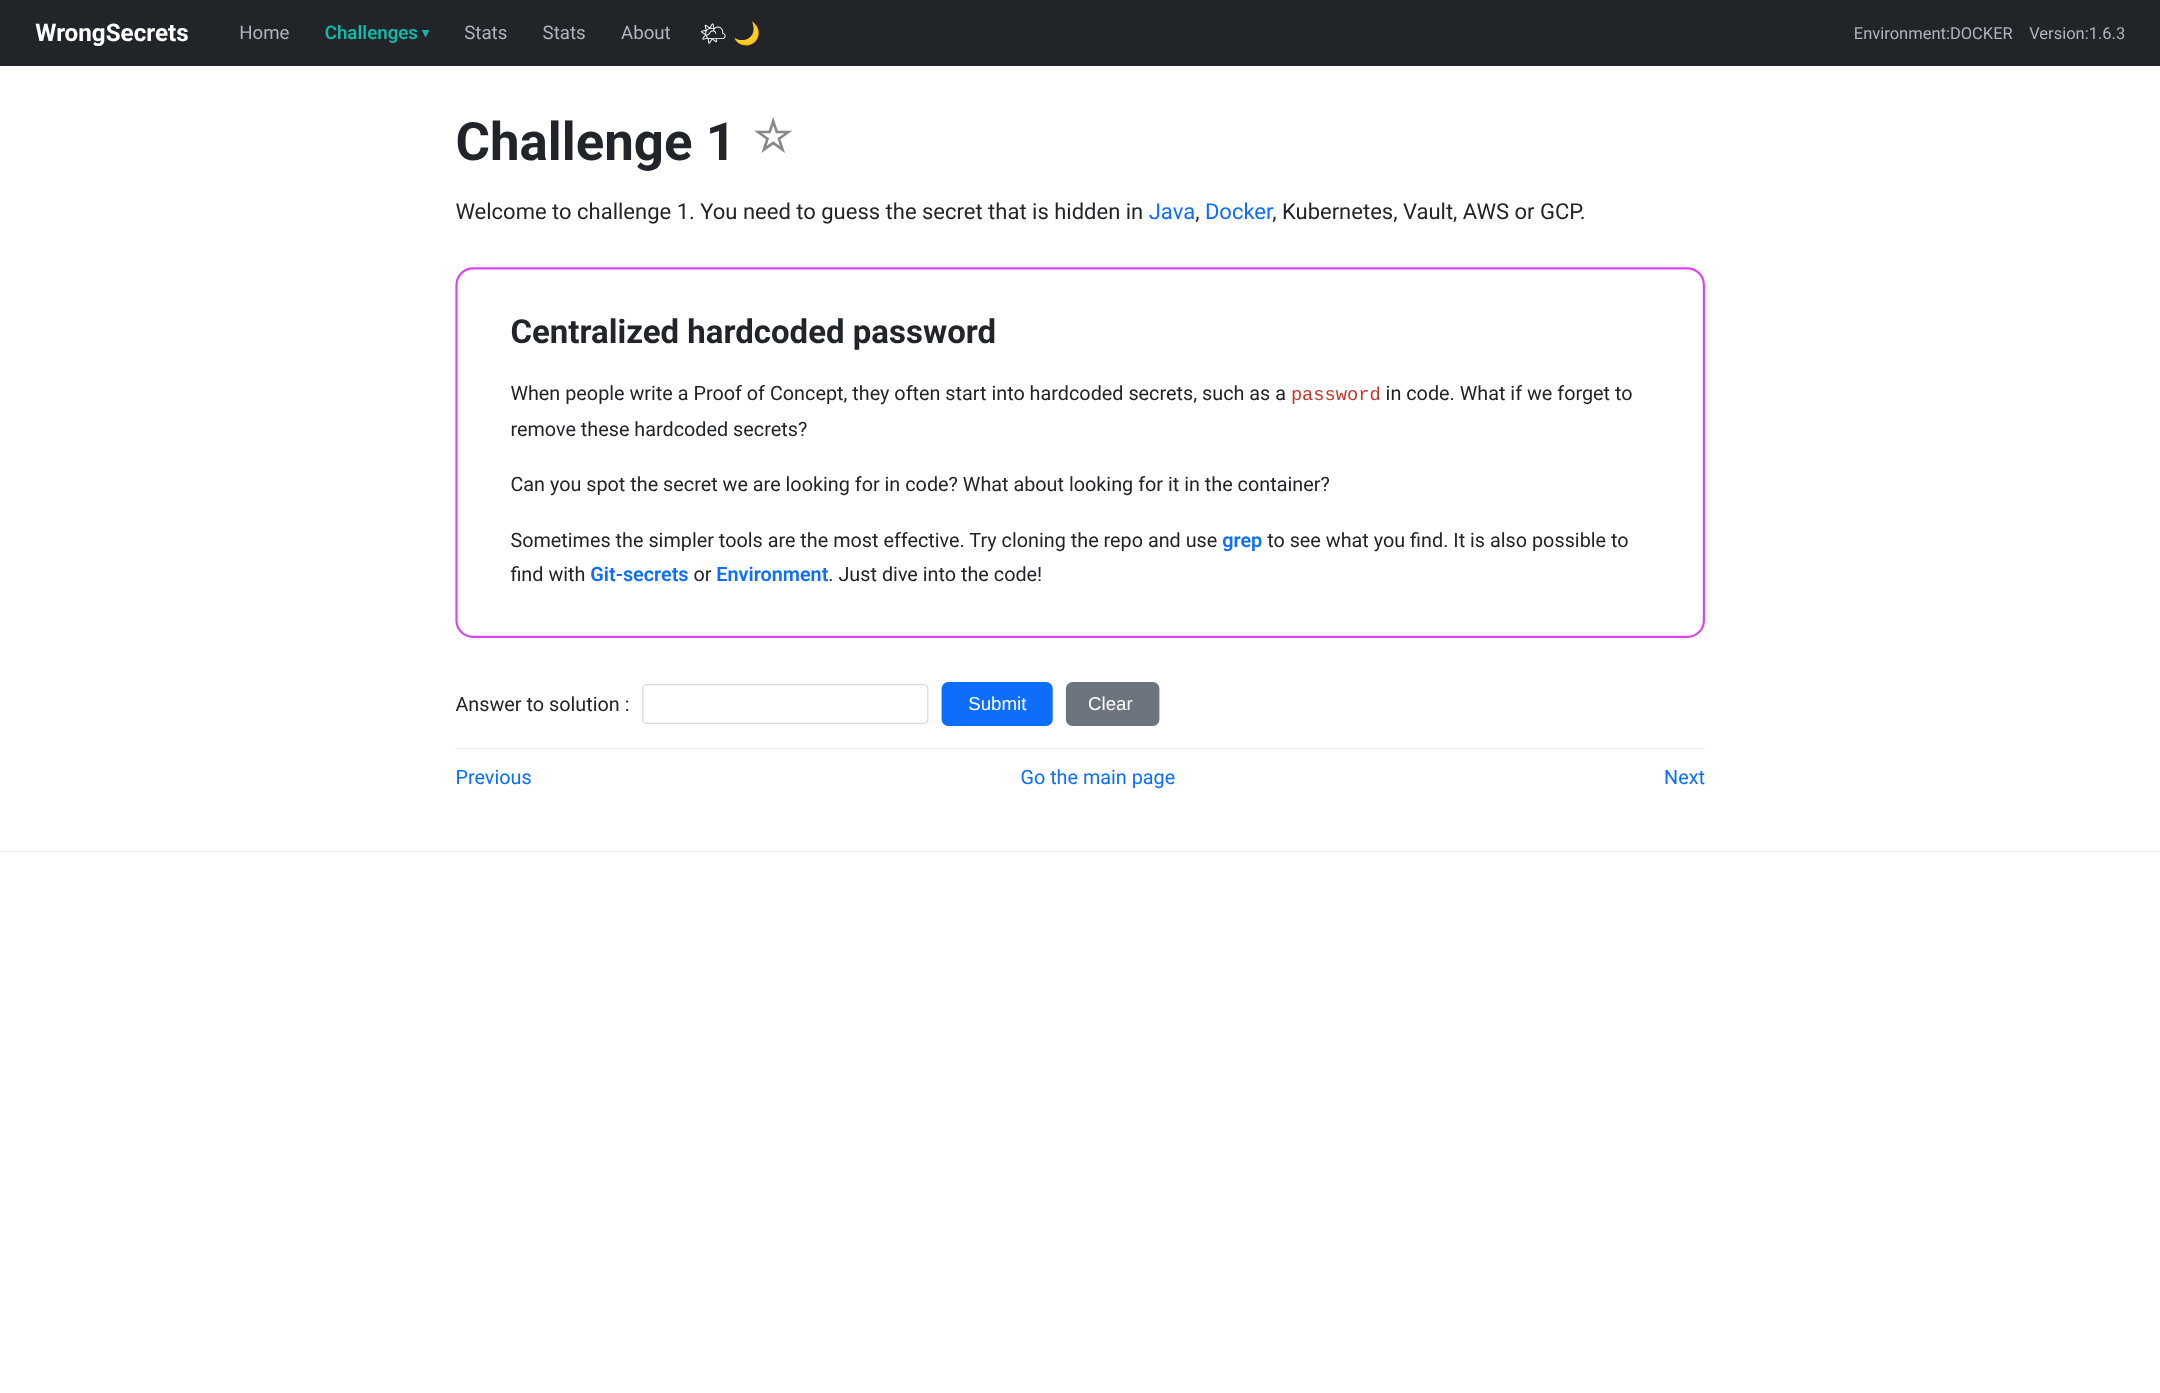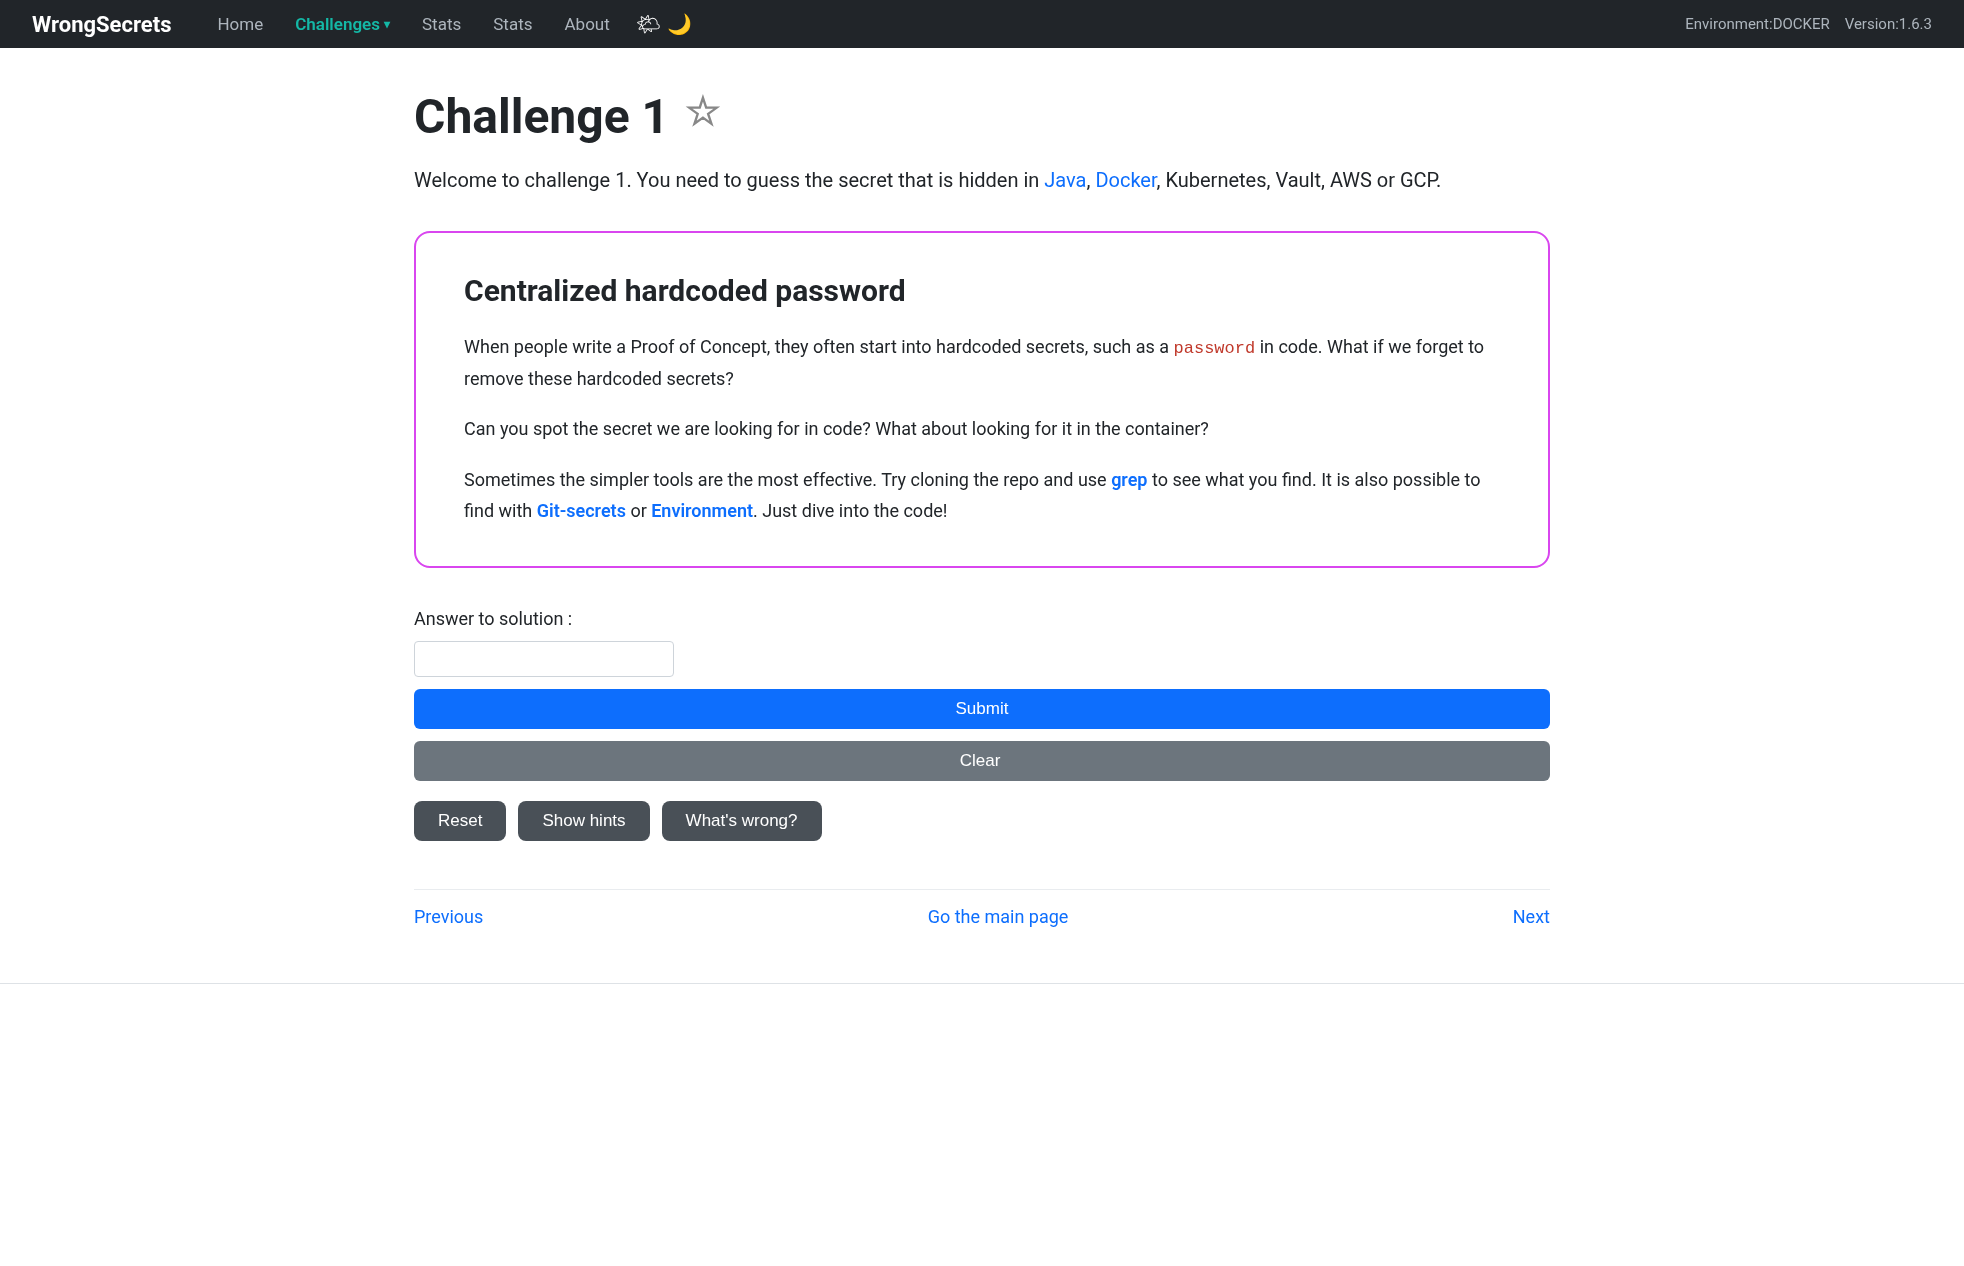--- a/index.html
+++ b/index.html
@@ -5,21 +5,21 @@
     * { box-sizing: border-box; margin: 0; padding: 0; }
     body { font-family: -apple-system, BlinkMacSystemFont, 'Segoe UI', Roboto, sans-serif; background: #fff; color: #212529; }
 
     
     .navbar {
       background: #212529;
       color: #fff;
       display: flex;
       align-items: center;
       padding: 0 32px;
-      height: 48px;
+      height: 60px;
       justify-content: space-between;
     }
     .navbar-brand {
       font-size: 22px;
       font-weight: bold;
       color: #fff;
       text-decoration: none;
       margin-right: 32px;
     }
     .navbar-left {
@@ -104,23 +104,23 @@
     }
     .card-body a {
       color: #0d6efd;
       text-decoration: none;
       font-weight: 600;
     }
 
     
     .answer-row {
       display: flex;
+      align-items: center;
       gap: 12px;
       margin-bottom: 20px;
-      flex-direction: column;
     }
     .answer-label {
       font-size: 18px;
       white-space: nowrap;
     }
     .answer-input {
       border: 1px solid #ced4da;
       border-radius: 4px;
       padding: 8px 12px;
       font-size: 16px;
@@ -230,25 +230,20 @@
     </div>
   </div>
 
   <div class="answer-row">
     <label class="answer-label">Answer to solution :</label>
     <input class="answer-input" type="text" placeholder="" style="">
     <button class="btn btn-primary">Submit</button>
     <button class="btn btn-secondary">Clear</button>
   </div>
 
-  <div class="action-buttons">
-    <button class="btn btn-dark">Reset</button>
-    <button class="btn btn-dark">Show hints</button>
-    <button class="btn btn-dark">What's wrong?</button>
-  </div>
 
   <div class="nav-bottom">
     <a href="#">Previous</a>
     <a href="#">Go the main page</a>
     <a href="#">Next</a>
   </div>
 
 </div>
 
 <hr class="footer-divider">

